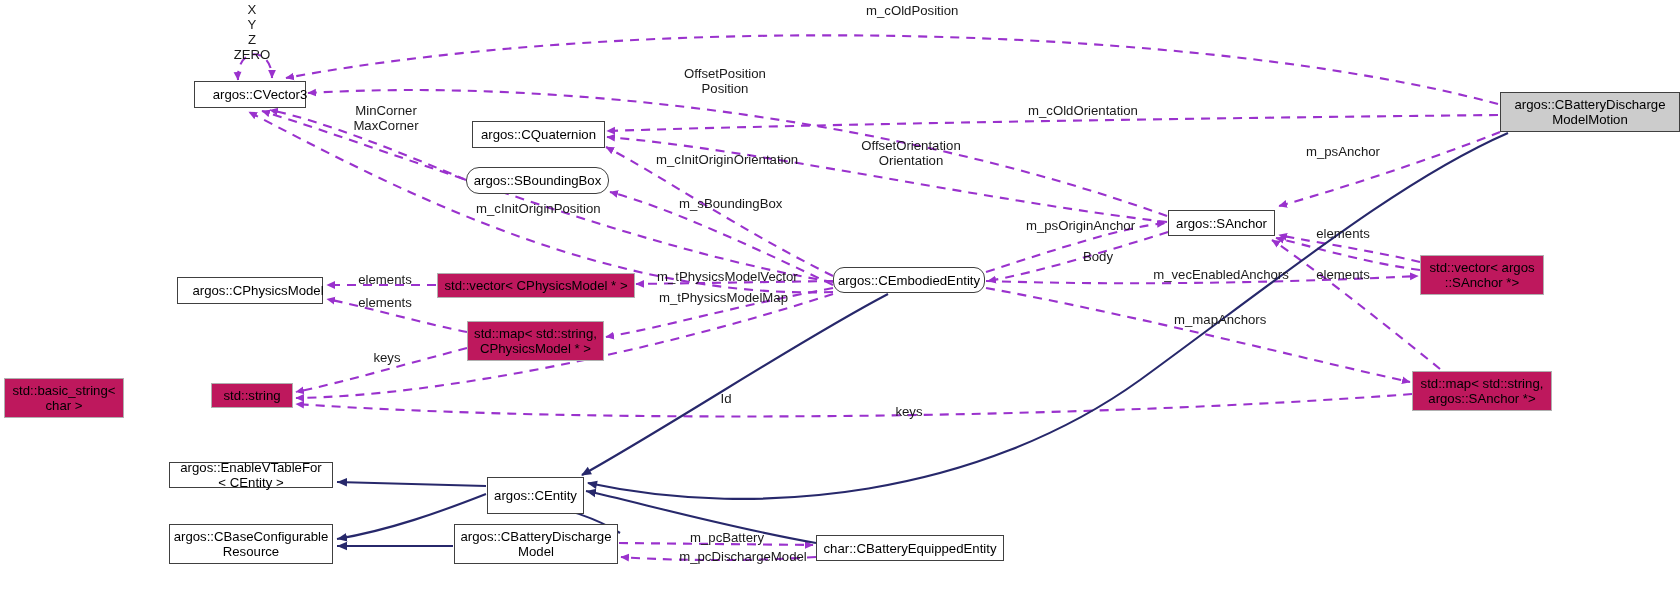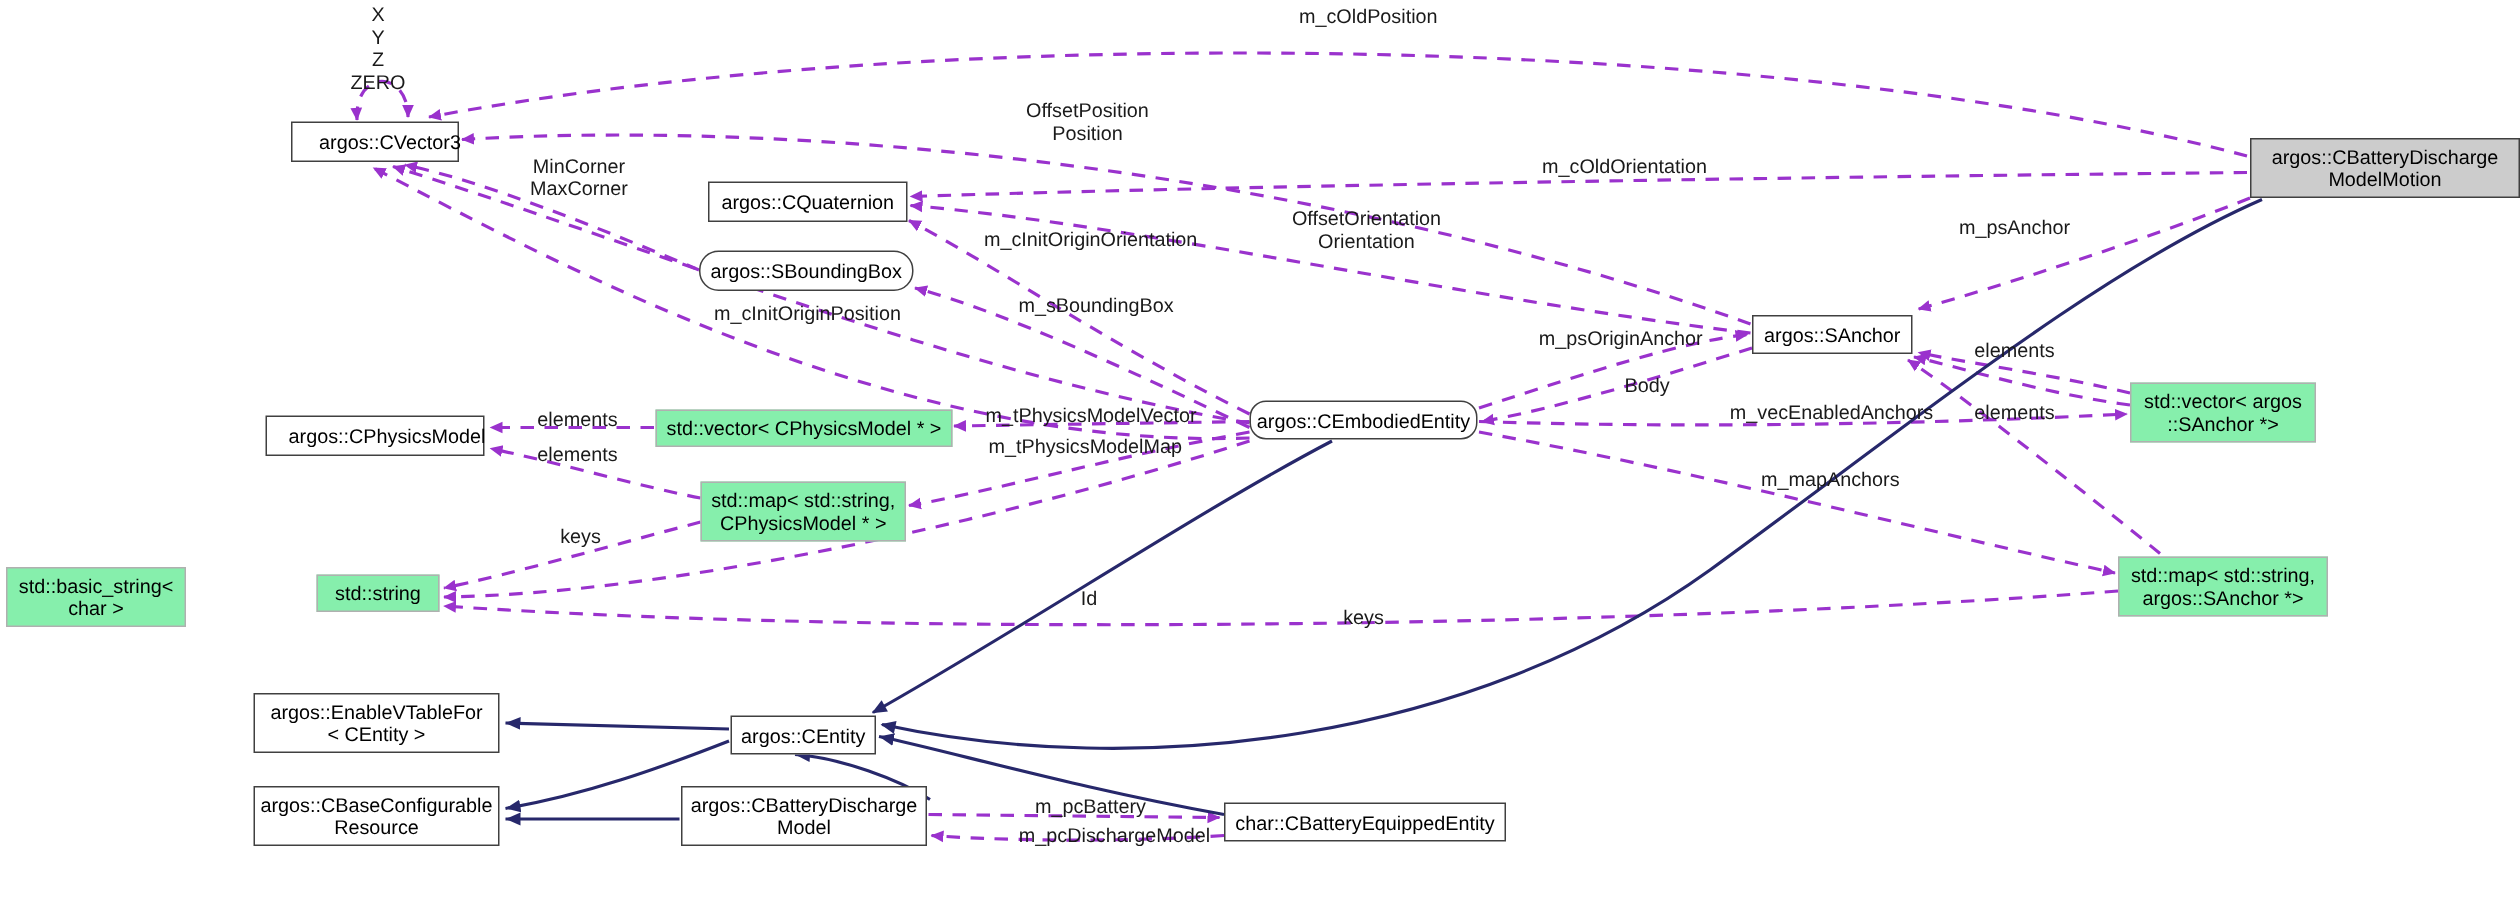--- a/index.html
+++ b/index.html
@@ -37,21 +37,21 @@
     white-space: pre-line;
     padding: 1px 4px;
     z-index: 5;
   }
   .node.solid {
     border: 1.6px solid #404040;
     background: #ffffff;
   }
   .node.light {
     border: 1.2px solid #b0b0b0;
-    background: #86efac;
+    background: #be185d;
   }
   .node.current {
     border: 1.6px solid #404040;
     background: #cccccc;
   }
   .edge-label {
     position: absolute;
     font-size: 13.2px;
     line-height: 15px;
     color: #1a1a1a;
@@ -181,27 +181,27 @@
 
   <div class="node light" style="left:1420px; top:255px; width:124px; height:40px;">std::vector&lt; argos
 ::SAnchor *&gt;</div>
 
   <div class="node light" style="left:1412px; top:371px; width:140px; height:40px;">std::map&lt; std::string,
 argos::SAnchor *&gt;</div>
 
   <div class="node current" style="left:1500px; top:92px; width:180px; height:40px;">argos::CBatteryDischarge
 ModelMotion</div>
 
-  <div class="node solid" style="left:169px; top:462px; width:164px; height:40px;">argos::EnableVTableFor
+  <div class="node solid" style="left:169px; top:462px; width:164px; height:26px;">argos::EnableVTableFor
 &lt; CEntity &gt;</div>
 
   <div class="node solid" style="left:169px; top:524px; width:164px; height:40px;">argos::CBaseConfigurable
 Resource</div>
 
-  <div class="node solid" style="left:487px; top:477px; width:97px; height:26px;">argos::CEntity</div>
+  <div class="node solid" style="left:487px; top:477px; width:97px; height:37px;">argos::CEntity</div>
 
   <div class="node solid" style="left:454px; top:524px; width:164px; height:40px;">argos::CBatteryDischarge
 Model</div>
 
   <div class="node solid" style="left:816px; top:535px; width:188px; height:26px;">char::CBatteryEquippedEntity</div>
 
   <div class="edge-label" style="left:228px; top:2px; width:48px;">X
 Y
 Z
 ZERO</div>

